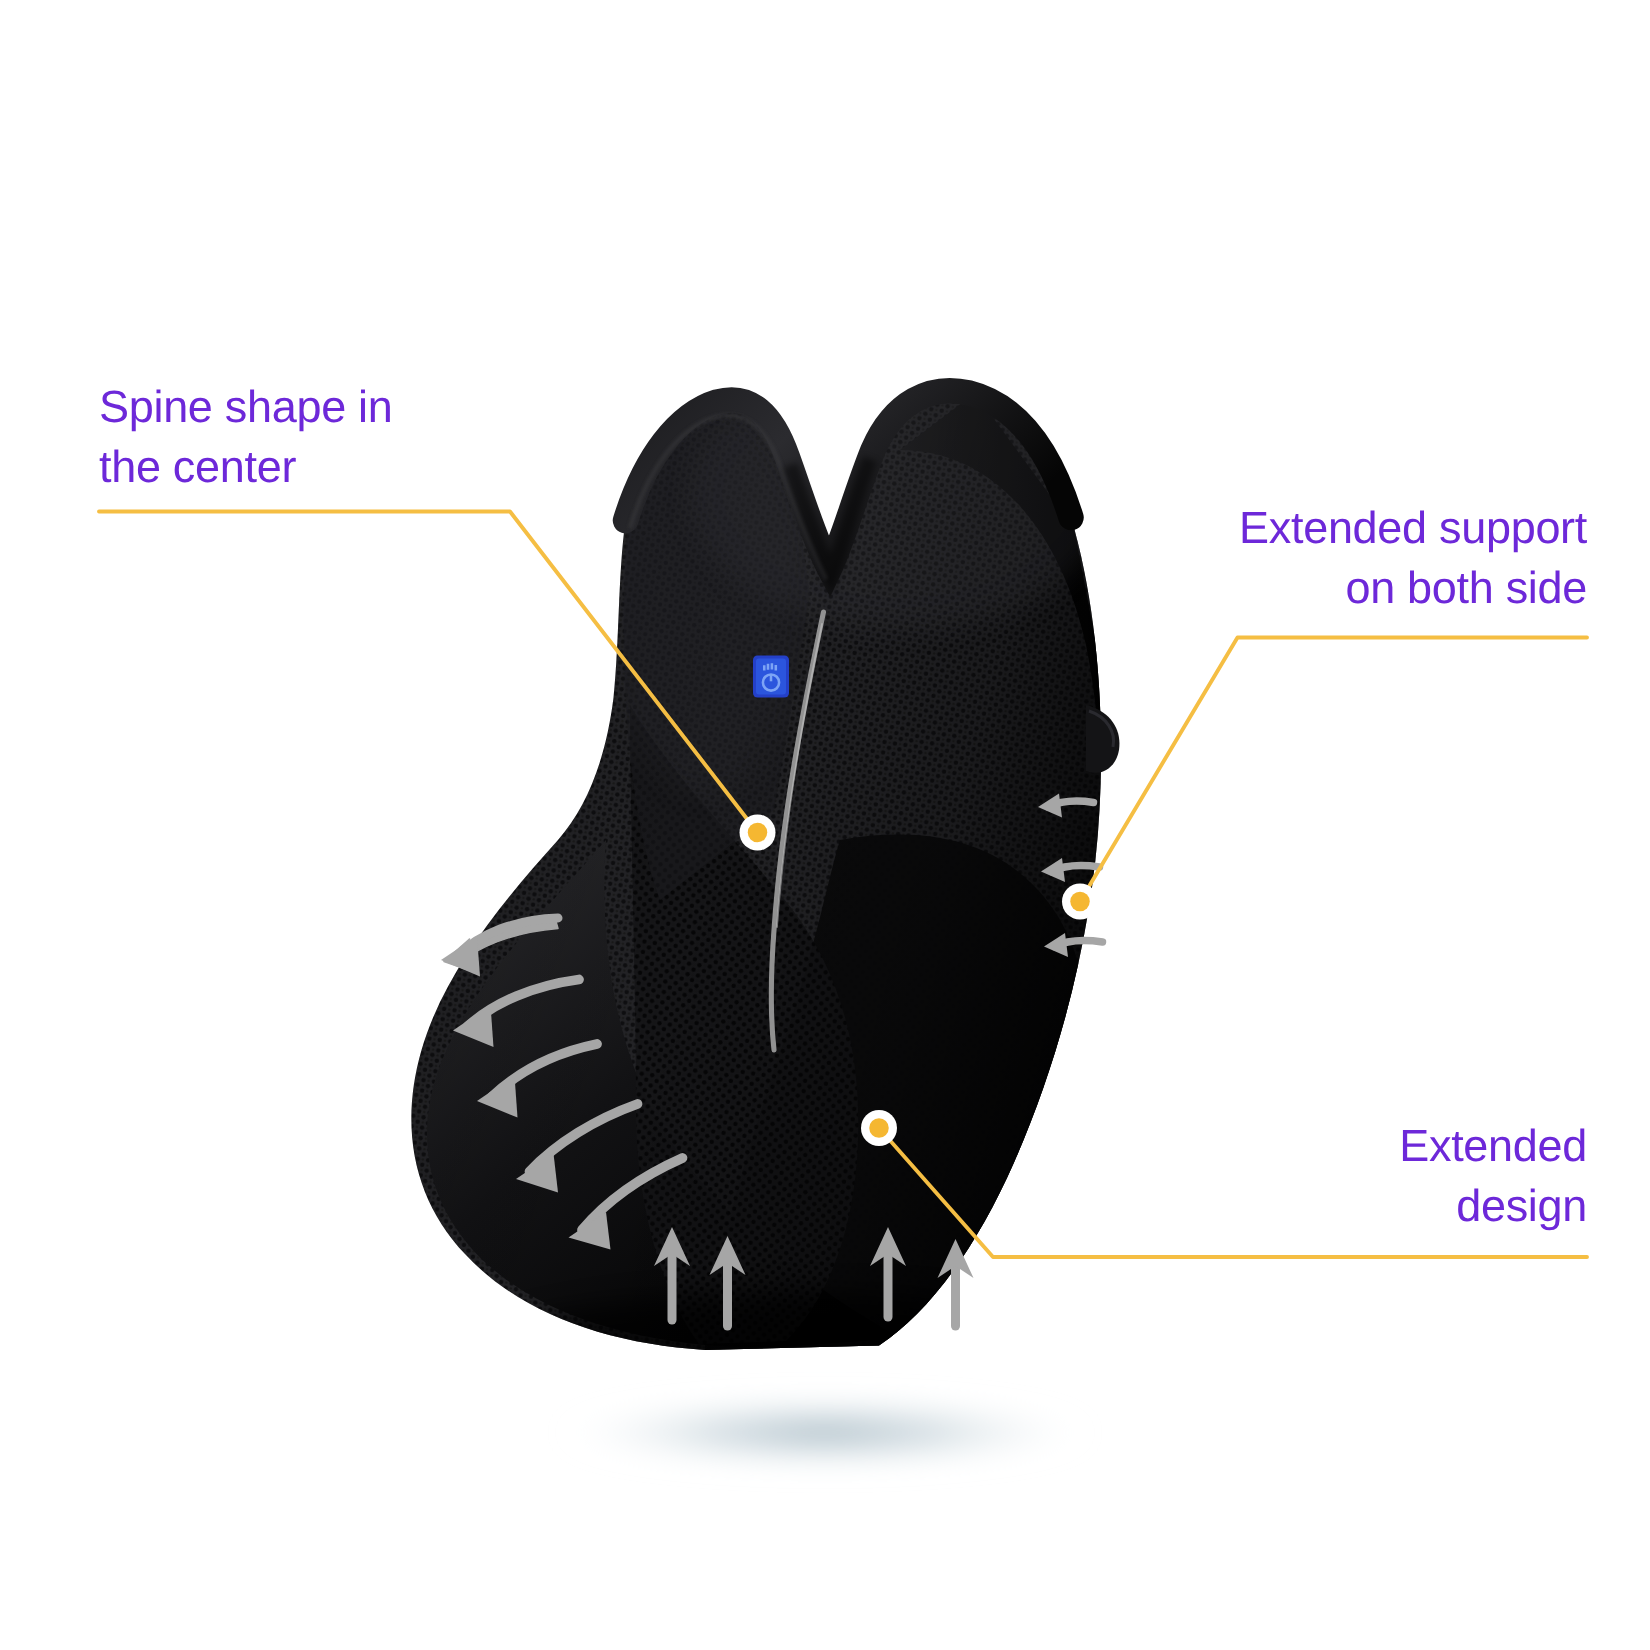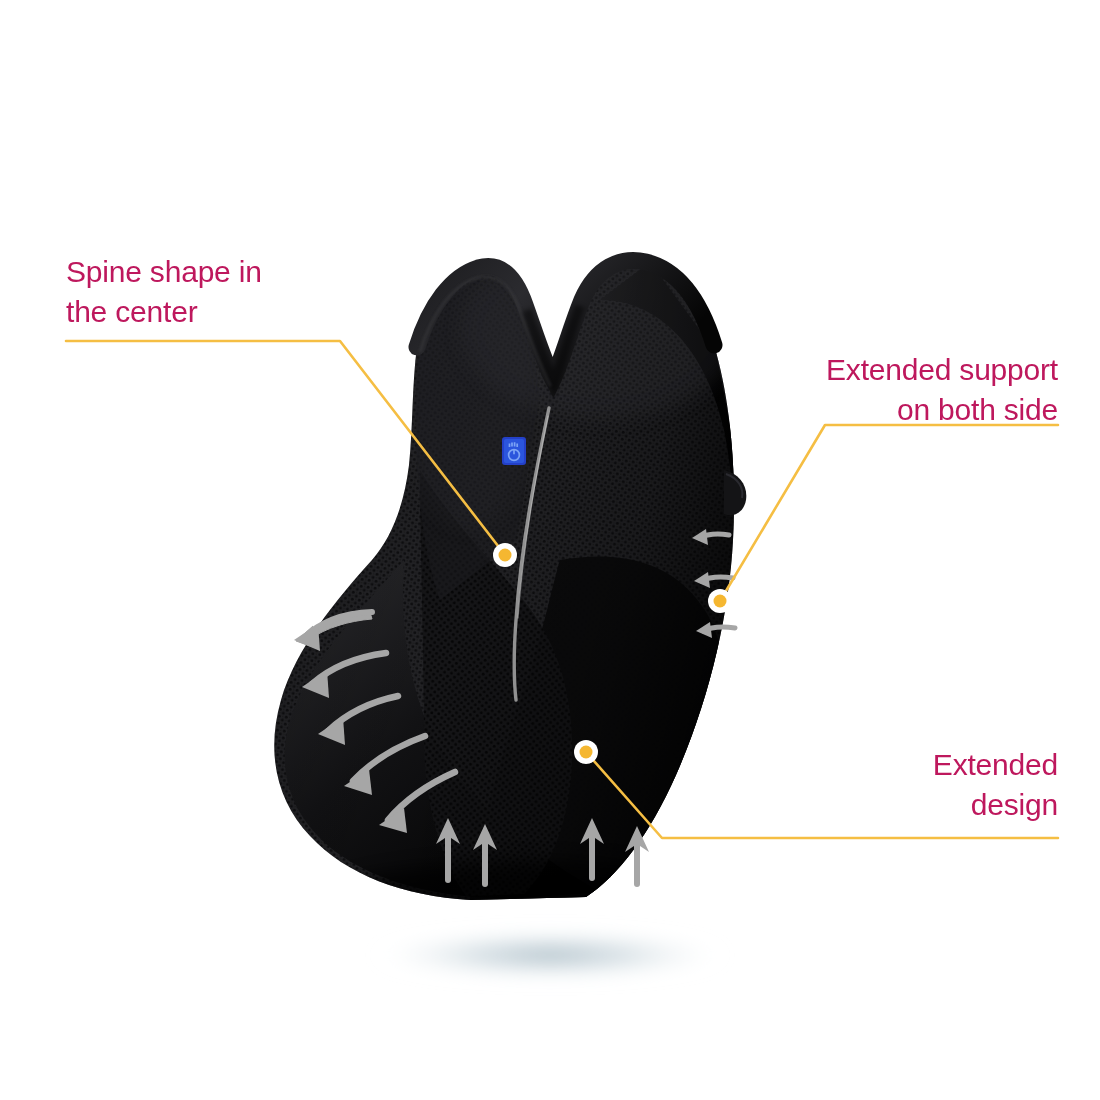--- a/index.html
+++ b/index.html
@@ -9,27 +9,27 @@
     font-family:"Liberation Sans", sans-serif;
     overflow:hidden;
   }
   #stage{position:relative;width:1100px;height:1100px;background:#fff;overflow:hidden;}
 
   
   .callout-label{
     position:absolute;
     font-size:30px;
     line-height:40px;
-    color:#be185d;
+    color:#6d28d9;
     font-weight:400;
     white-space:pre-line;
     letter-spacing:-0.2px;
   }
   #label-spine{left:66px;top:252px;text-align:left;width:330px;}
-  #label-extended{right:42px;top:350px;text-align:right;width:420px;}
+  #label-extended{right:42px;top:333px;text-align:right;width:420px;}
   #label-ergonomic{right:42px;top:745px;text-align:right;width:330px;}
 
   
   .layer{position:absolute;left:0;top:0;width:1100px;height:1100px;}
   .layer.nohit{pointer-events:none;}
 </style>
 </head>
 <body>
 
 <div id="stage">

